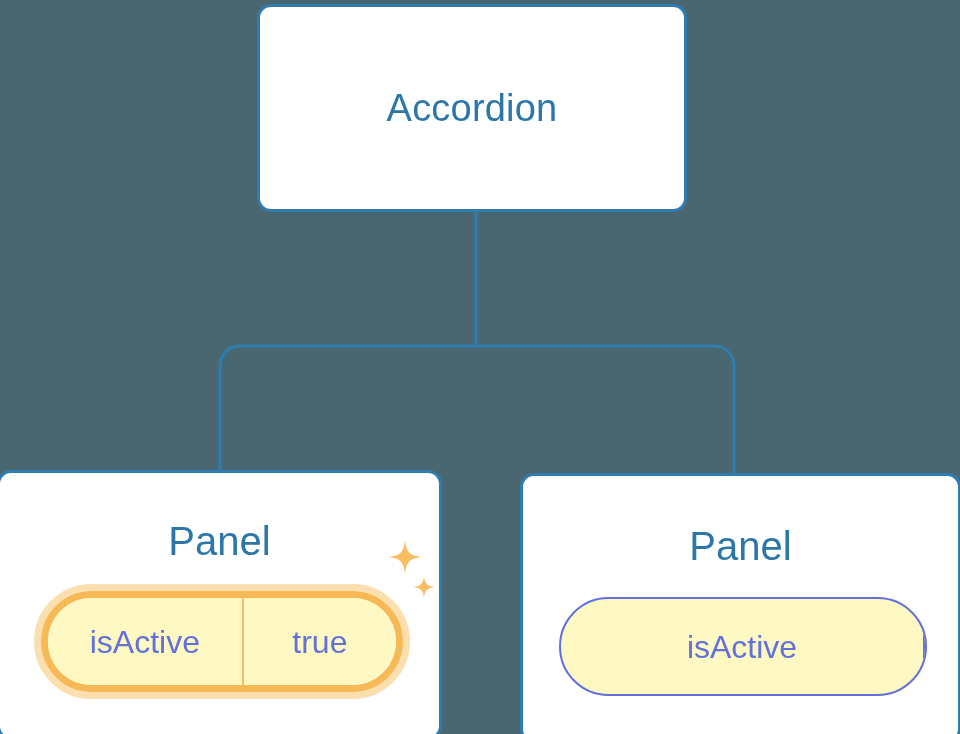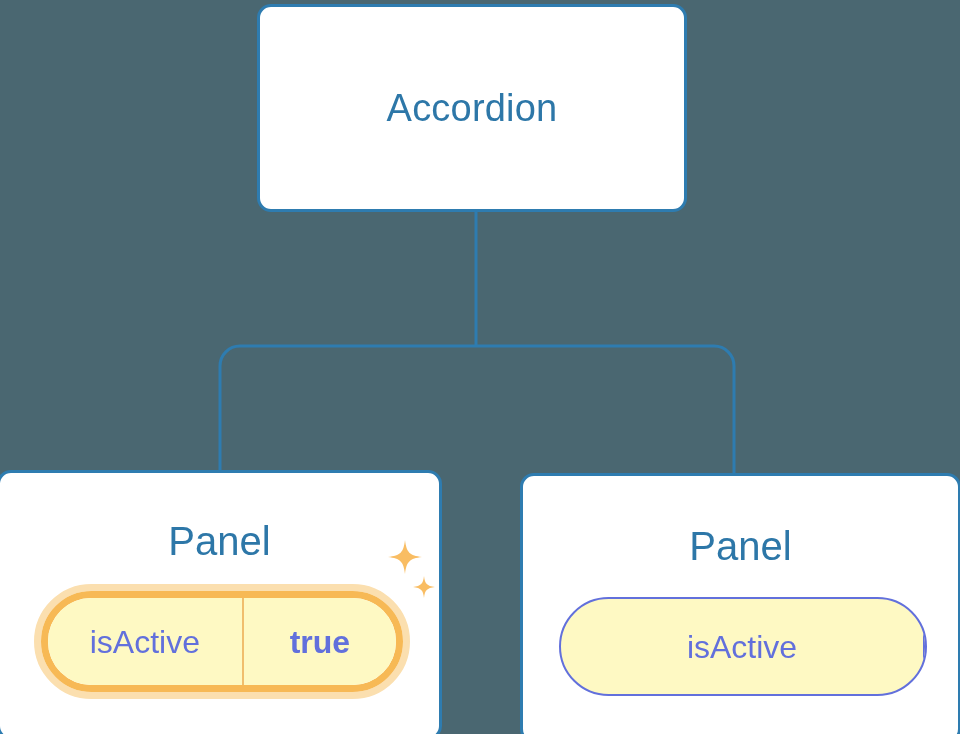--- a/index.html
+++ b/index.html
@@ -148,21 +148,21 @@
     line-height: 1;
   }
   .pill-key {
     flex: 1 1 56%;
     font-weight: 400;
   }
   .pill-val {
     flex: 1 1 44%;
   }
   .pill-highlight .pill-val {
-    font-weight: 700;
+    font-weight: 400;
   }
   .pill-highlight .pill-key { font-weight: 400; }
 
   .pill-divider {
     width: 2px;
     background: #f0be6d;
     align-self: stretch;
     margin: 0;
   }
   .pill-plain .pill-divider {

